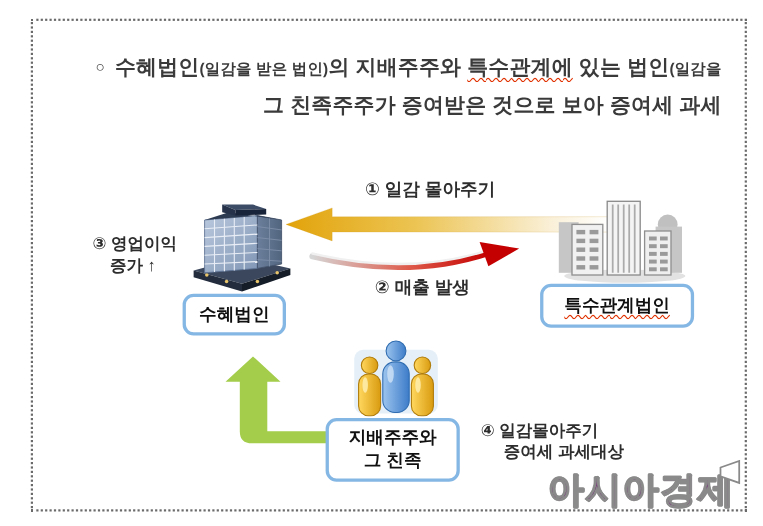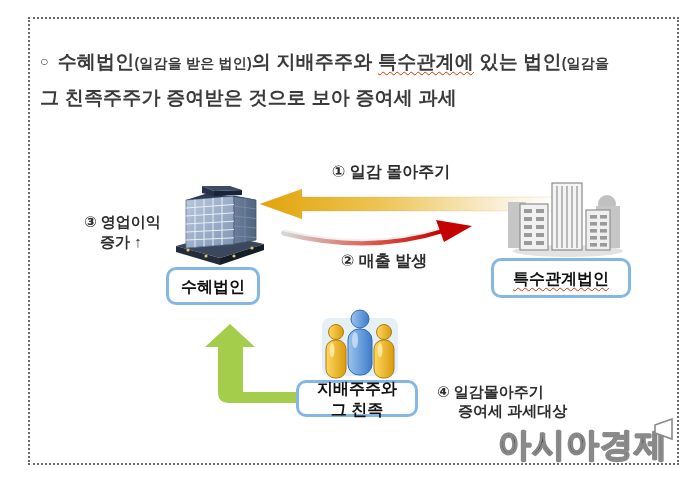--- a/index.html
+++ b/index.html
@@ -3,21 +3,21 @@
 <meta charset="utf-8">
 <style>
   html,body{margin:0;padding:0;background:#fff;}
   .screen{position:relative;width:694px;height:478px;background:#fff;overflow:hidden;
           font-family:"Liberation Sans","DejaVu Sans",sans-serif;}
   .frame{position:absolute;left:28px;top:17px;width:651px;height:448px;
          border:2px dotted #6a6a6a;box-sizing:border-box;background:#fff;}
 
   
   .intro{position:absolute;left:40px;top:45px;width:616px;font-weight:700;
-         font-size:19px;line-height:33.5px;color:#3a3a3a;letter-spacing:0.2px;}
+         font-size:19px;line-height:33.5px;color:#3a3a3a;letter-spacing:0.2px;text-align:right;}
   .intro .paren{font-size:14px;}
   .bullet{font-size:14px;margin-right:9px;position:relative;top:-2px;color:#3a3a3a;}
   .sp{text-decoration:underline;text-decoration-style:wavy;
       text-decoration-color:var(--misspell-underline,#e03000);
       text-decoration-thickness:1px;text-underline-offset:3px;}
 
   
   .dlabel{position:absolute;font-weight:700;color:#2d2d2d;font-size:16px;text-align:center;}
   .dnote{position:absolute;font-weight:700;color:#2d2d2d;font-size:15px;line-height:20px;text-align:left;}
   .dnote .ind3{padding-left:16px;}
@@ -26,21 +26,21 @@
   
   .ebox{position:absolute;display:flex;flex-direction:column;align-items:center;justify-content:center;
         background:#fff;border:3px solid var(--entity-box-border,#85b7e4);border-radius:10px;
         font-weight:700;font-size:16px;color:#101010;text-align:center;box-sizing:border-box;
         line-height:21px;box-shadow:inset 0 0 0 1px #fff;}
 
   .svgabs{position:absolute;}
 
   
   .watermark{position:absolute;left:498px;top:423px;font-size:33px;font-weight:700;
-             letter-spacing:1px;color:#0f172a;
+             letter-spacing:1px;color:#701a75;
              -webkit-text-stroke:1.2px #8a8a8a;
              text-shadow:1px 0 0 #9a9a9a,-1px 0 0 #9a9a9a,0 1px 0 #9a9a9a,0 -1px 0 #9a9a9a;}
 </style>
 </head>
 <body>
 
 <div class="screen">
   <div class="frame"></div>
 
   <div class="intro">
@@ -212,21 +212,21 @@
   </svg>
 
   <div class="ebox" style="left:166px;top:267px;width:94px;height:38px;">
     <span>수혜법인</span>
   </div>
 
   <div class="ebox" style="left:491px;top:258px;width:140px;height:40px;">
     <span class="sp">특수관계법인</span>
   </div>
 
-  <div class="ebox" style="left:296px;top:380px;width:122px;height:37px;">
+  <div class="ebox" style="left:296px;top:380px;width:122px;height:58px;">
     <span>지배주주와</span>
     <span>그 친족</span>
   </div>
 
   <div class="watermark">아시아경제</div>
   <svg class="svgabs" style="left:653px;top:418px;" width="22" height="24" viewBox="0 0 22 24">
     <polygon points="2,7 19,1 19,21 2,15" fill="#ffffff" stroke="#8a8a8a" stroke-width="1.6"></polygon>
   </svg>
 </div>
 

